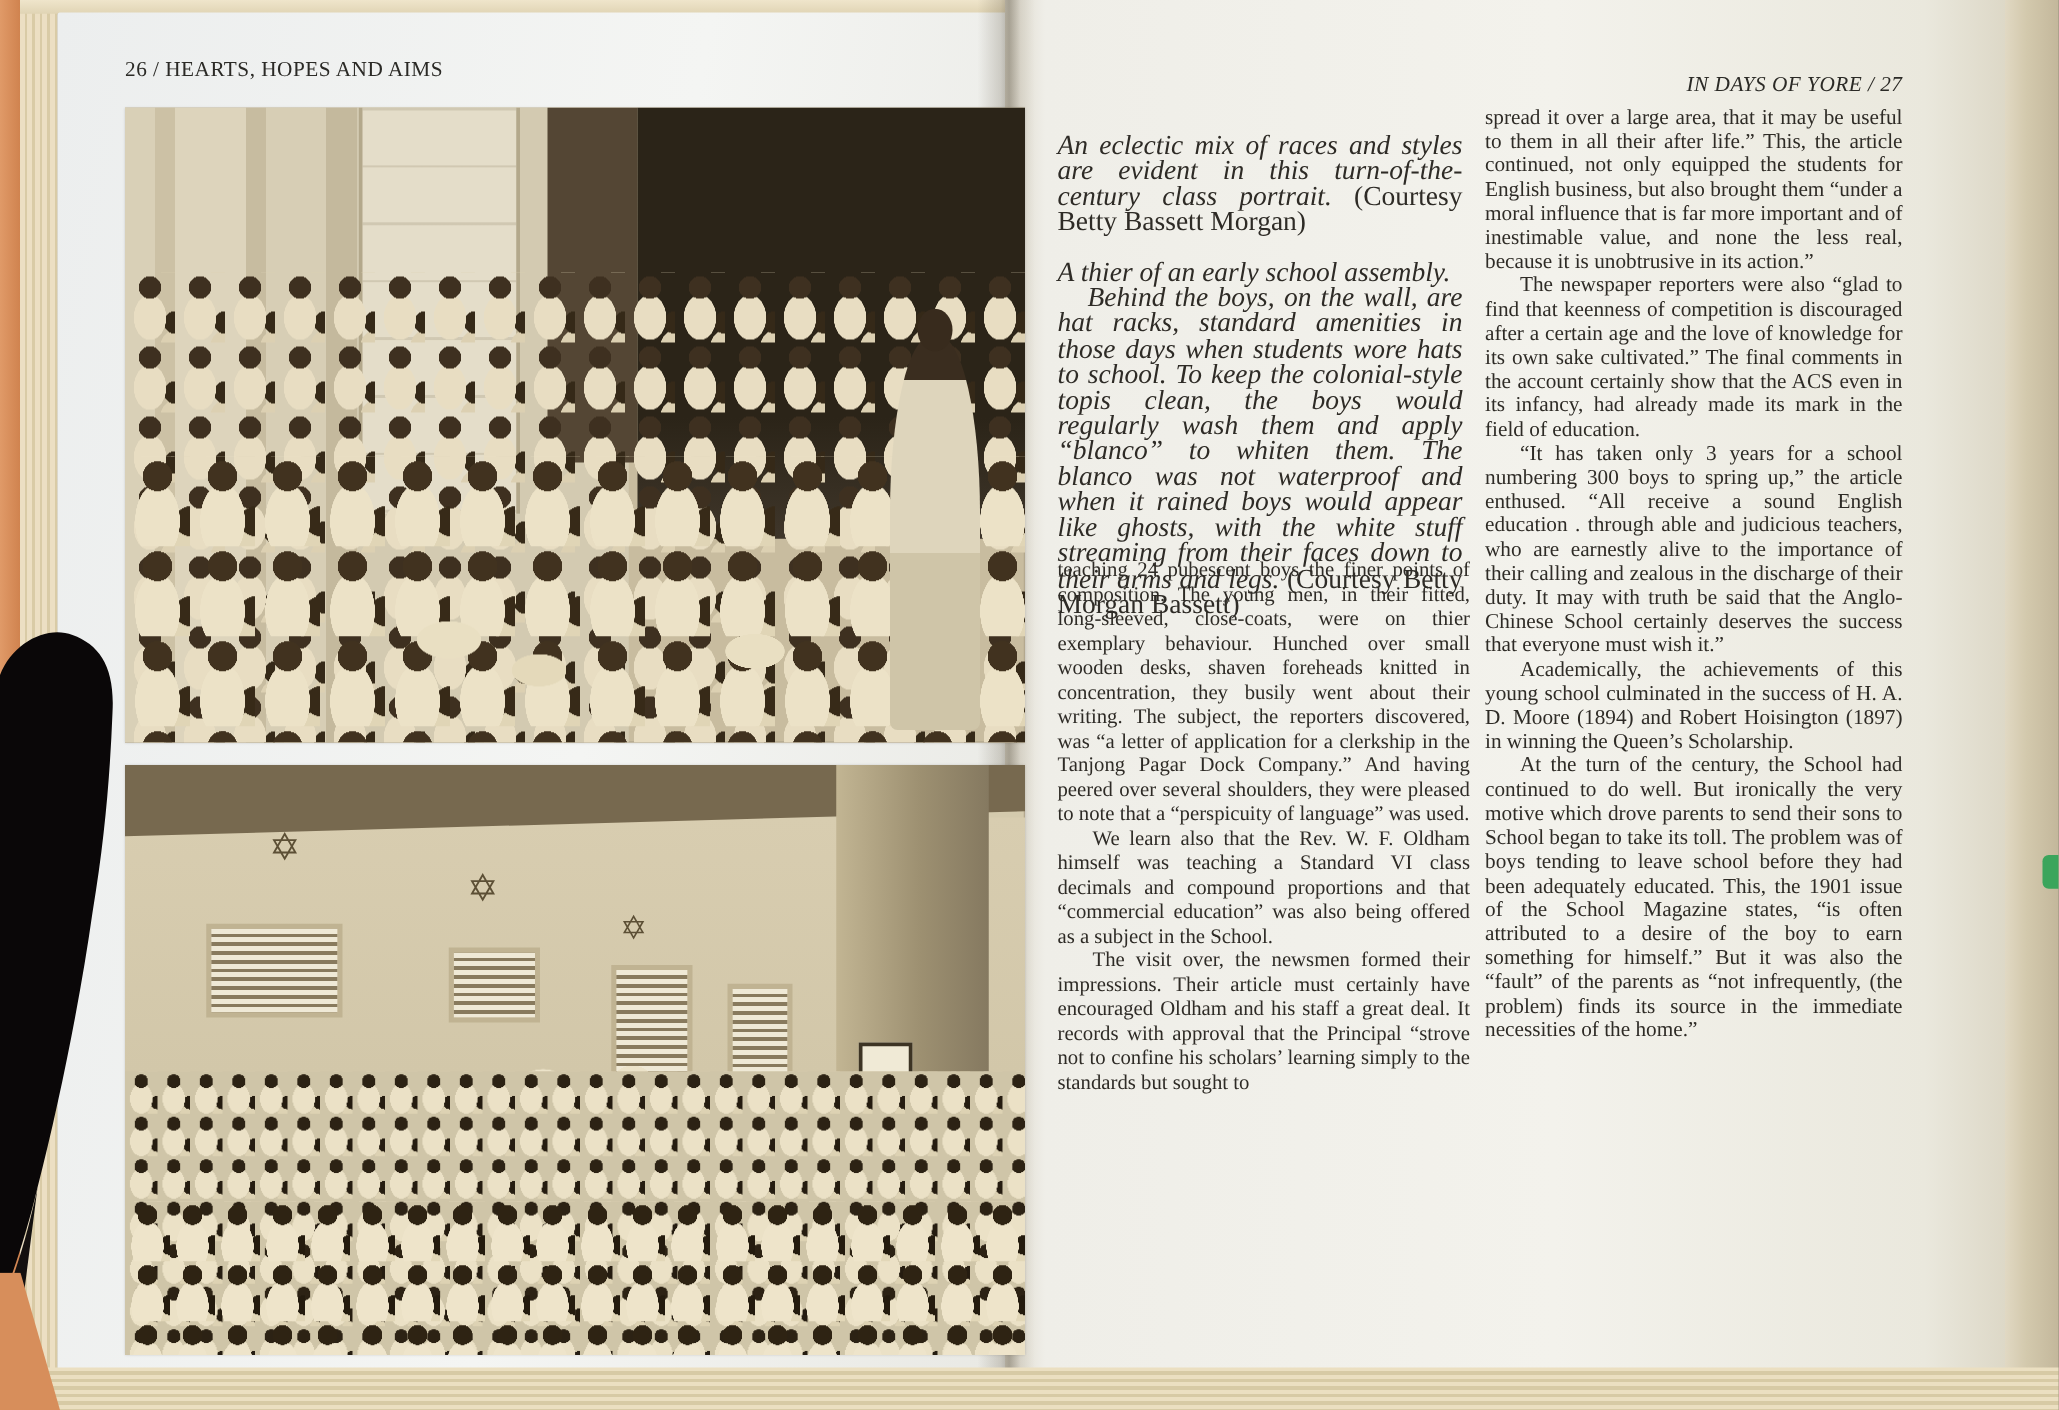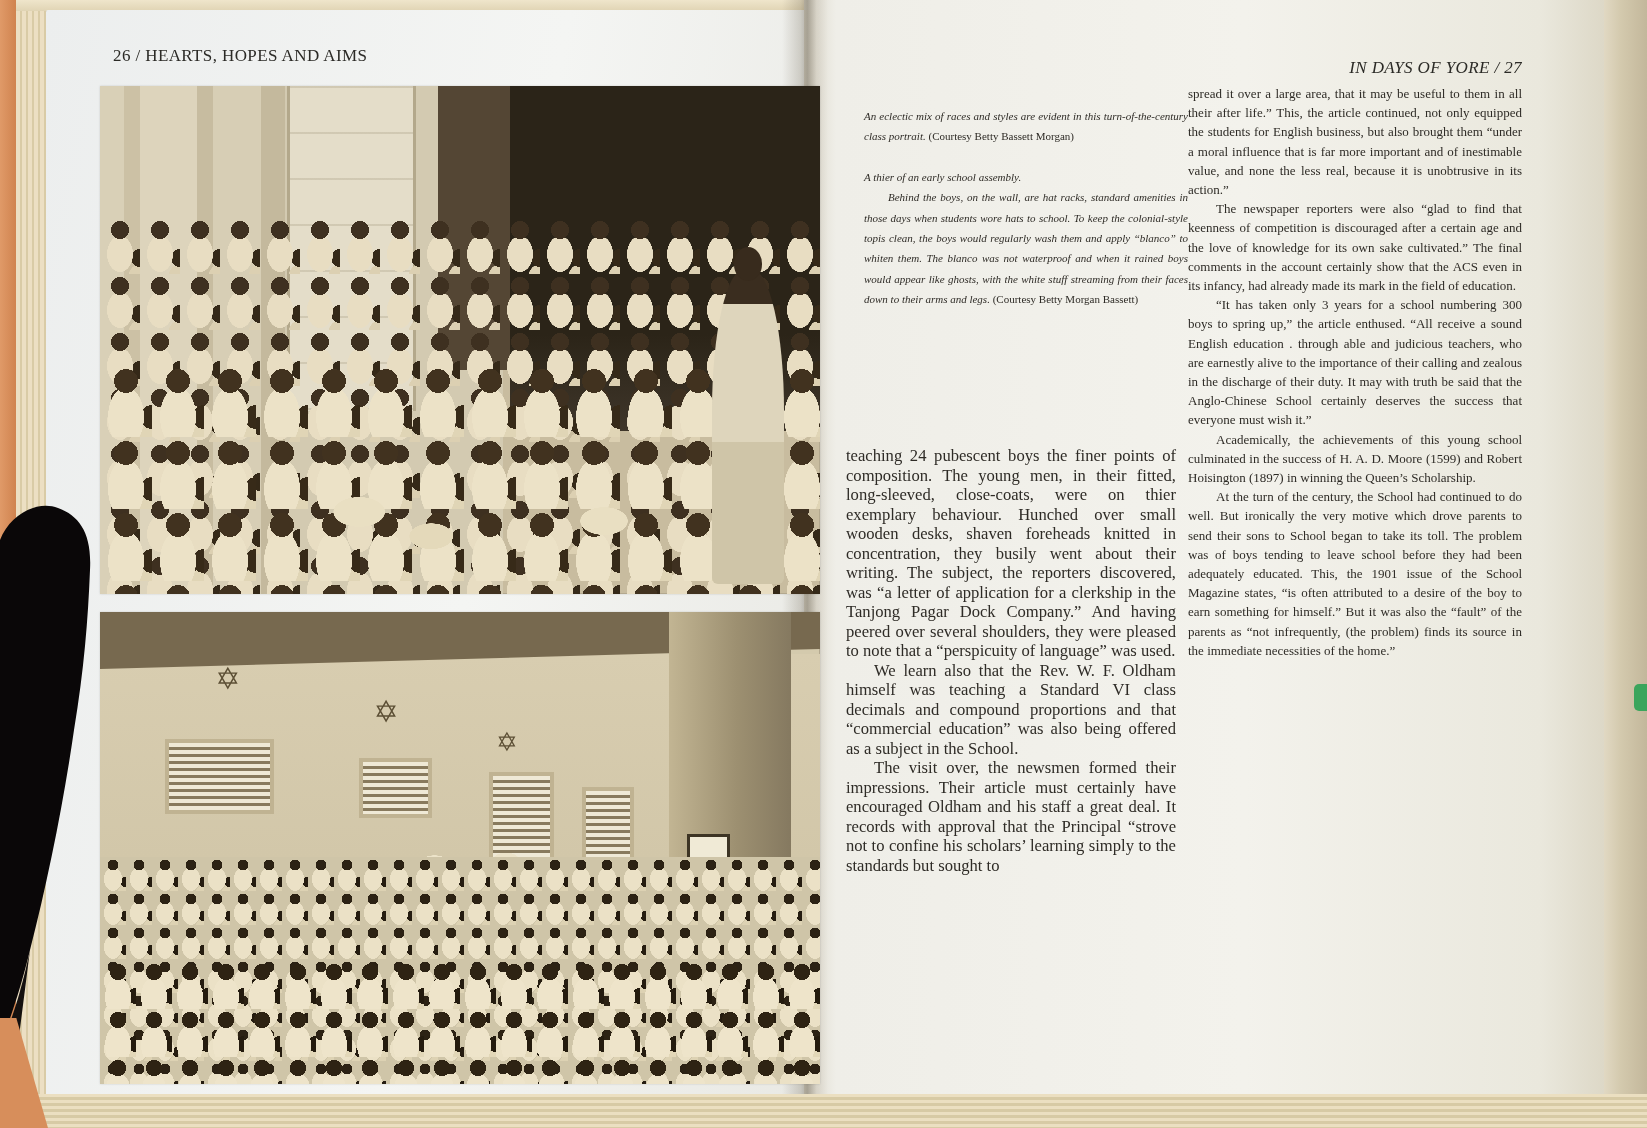--- a/index.html
+++ b/index.html
@@ -22,21 +22,21 @@
   
   .page-left{left:46px;top:10px;width:760px;height:1086px;border-radius:2px;
     background:linear-gradient(100deg,#eceeee 0%,#f4f5f3 55%,#e9e9e4 100%);}
   .page-right{left:804px;top:0;width:800px;height:1104px;
     background:linear-gradient(90deg,#dcd7c9 0%,#efeee8 4%,#f3f2ec 55%,#eae8dd 92%,#ddd8c7 100%);}
   .gutter-shadow{left:782px;top:0;width:46px;height:1104px;
     background:linear-gradient(90deg,rgba(80,70,50,0) 0%,rgba(90,80,60,.22) 40%,rgba(60,52,36,.34) 55%,rgba(120,110,90,.12) 75%,rgba(120,110,90,0) 100%);}
 
   
   .running-header{font-size:17px;letter-spacing:.4px;color:#2b2a26;white-space:nowrap;}
-  .header-left{left:113px;top:46px;text-align:right;}
+  .header-left{left:100px;top:46px;text-align:right;}
   .header-right{left:1188px;top:58px;width:334px;text-align:right;font-style:italic;}
 
   
   .photo{overflow:hidden;box-shadow:inset 0 0 0 1px #b3a88e, 0 0 2px rgba(0,0,0,.15);}
   .photo-top{left:100px;top:86px;width:720px;height:508px;background:#c8bc9f;}
   .photo-bottom{left:100px;top:612px;width:720px;height:472px;background:#d4caad;}
   .photo *{position:absolute;}
 
   
   .tp-cols{left:0;top:0;width:56%;height:100%;
@@ -98,27 +98,27 @@
   .bp-crowd-front{left:0;top:74%;width:100%;height:26%;
     background-image:
       radial-gradient(circle 8px at 18px 11px,#2e2313 99%,rgba(0,0,0,0) 100%),
       radial-gradient(ellipse 13px 20px at 18px 36px,#eee4ca 99%,rgba(0,0,0,0) 100%),
       radial-gradient(circle 8px at 36px 35px,#241b0e 99%,rgba(0,0,0,0) 100%),
       radial-gradient(ellipse 13px 20px at 36px 60px,#e2d7b8 99%,rgba(0,0,0,0) 100%);
     background-size:36px 48px;}
 
   
   .textcol{text-align:justify;}
-  .caption-block{left:864px;top:106px;width:324px;font-size:11px;line-height:20.4px;}
+  .caption-block{left:846px;top:106px;width:324px;font-size:22px;line-height:20.4px;}
   .caption p{margin:0;font-style:italic;}
   .caption .credit{font-style:normal;}
   .cap-gap{height:20px;}
   .cap-indent{text-indent:24px;}
   .mid-column{left:846px;top:446px;width:330px;font-size:16.6px;line-height:19.5px;}
-  .right-column{left:1188px;top:84px;width:334px;font-size:13px;line-height:19.2px;}
+  .right-column{left:1188px;top:84px;width:334px;font-size:17px;line-height:19.2px;}
   .bodytext p{margin:0;text-indent:28px;}
   .bodytext p.noindent{text-indent:0;}
 
   
   .finger{left:0;top:500px;width:100px;height:600px;}
   .green-tab{left:1634px;top:684px;width:13px;height:27px;background:#3ba55c;border-radius:5px 0 0 5px;}
 </style>
 </head>
 <body>
 
@@ -176,21 +176,21 @@
   <div class="abs textcol bodytext mid-column">
     <p class="noindent">teaching 24 pubescent boys the finer points of composition. The young men, in their fitted, long-sleeved, close-coats, were on thier exemplary behaviour. Hunched over small wooden desks, shaven foreheads knitted in concentration, they busily went about their writing. The subject, the reporters discovered, was “a letter of application for a clerkship in the Tanjong Pagar Dock Company.” And having peered over several shoulders, they were pleased to note that a “perspicuity of language” was used.</p>
     <p>We learn also that the Rev. W. F. Oldham himself was teaching a Standard VI class decimals and compound proportions and that “commercial education” was also being offered as a subject in the School.</p>
     <p>The visit over, the newsmen formed their impressions. Their article must certainly have encouraged Oldham and his staff a great deal. It records with approval that the Principal “strove not to confine his scholars’ learning simply to the standards but sought to</p>
   </div>
 
   <div class="abs textcol bodytext right-column">
     <p class="noindent">spread it over a large area, that it may be useful to them in all their after life.” This, the article continued, not only equipped the students for English business, but also brought them “under a moral influence that is far more important and of inestimable value, and none the less real, because it is unobtrusive in its action.”</p>
     <p>The newspaper reporters were also “glad to find that keenness of competition is discouraged after a certain age and the love of knowledge for its own sake cultivated.” The final comments in the account certainly show that the ACS even in its infancy, had already made its mark in the field of education.</p>
     <p>“It has taken only 3 years for a school numbering 300 boys to spring up,” the article enthused. “All receive a sound English education . through able and judicious teachers, who are earnestly alive to the importance of their calling and zealous in the discharge of their duty. It may with truth be said that the Anglo-Chinese School certainly deserves the success that everyone must wish it.”</p>
-    <p>Academically, the achievements of this young school culminated in the success of H. A. D. Moore (1599) and Robert Hoisington (1897) in winning the Queen’s Scholarship.</p>
+    <p>Academically, the achievements of this young school culminated in the success of H. A. D. Moore (1894) and Robert Hoisington (1897) in winning the Queen’s Scholarship.</p>
     <p>At the turn of the century, the School had continued to do well. But ironically the very motive which drove parents to send their sons to School began to take its toll. The problem was of boys tending to leave school before they had been adequately educated. This, the 1901 issue of the School Magazine states, “is often attributed to a desire of the boy to earn something for himself.” But it was also the “fault” of the parents as “not infrequently, (the problem) finds its source in the immediate necessities of the home.”</p>
   </div>
 
   <svg class="abs finger" viewBox="0 0 100 600">
     <path d="M0 40 C10 14 38 0 58 8 C80 16 92 34 90 70 C88 120 84 170 74 230
              C64 300 48 380 30 450 C20 492 8 525 0 545 Z" fill="#0a0708"></path>
     <path d="M0 545 C14 520 26 470 30 450 L16 560 L0 600 Z" fill="#14100f"></path>
   </svg>
   <div class="abs green-tab"></div>
 

